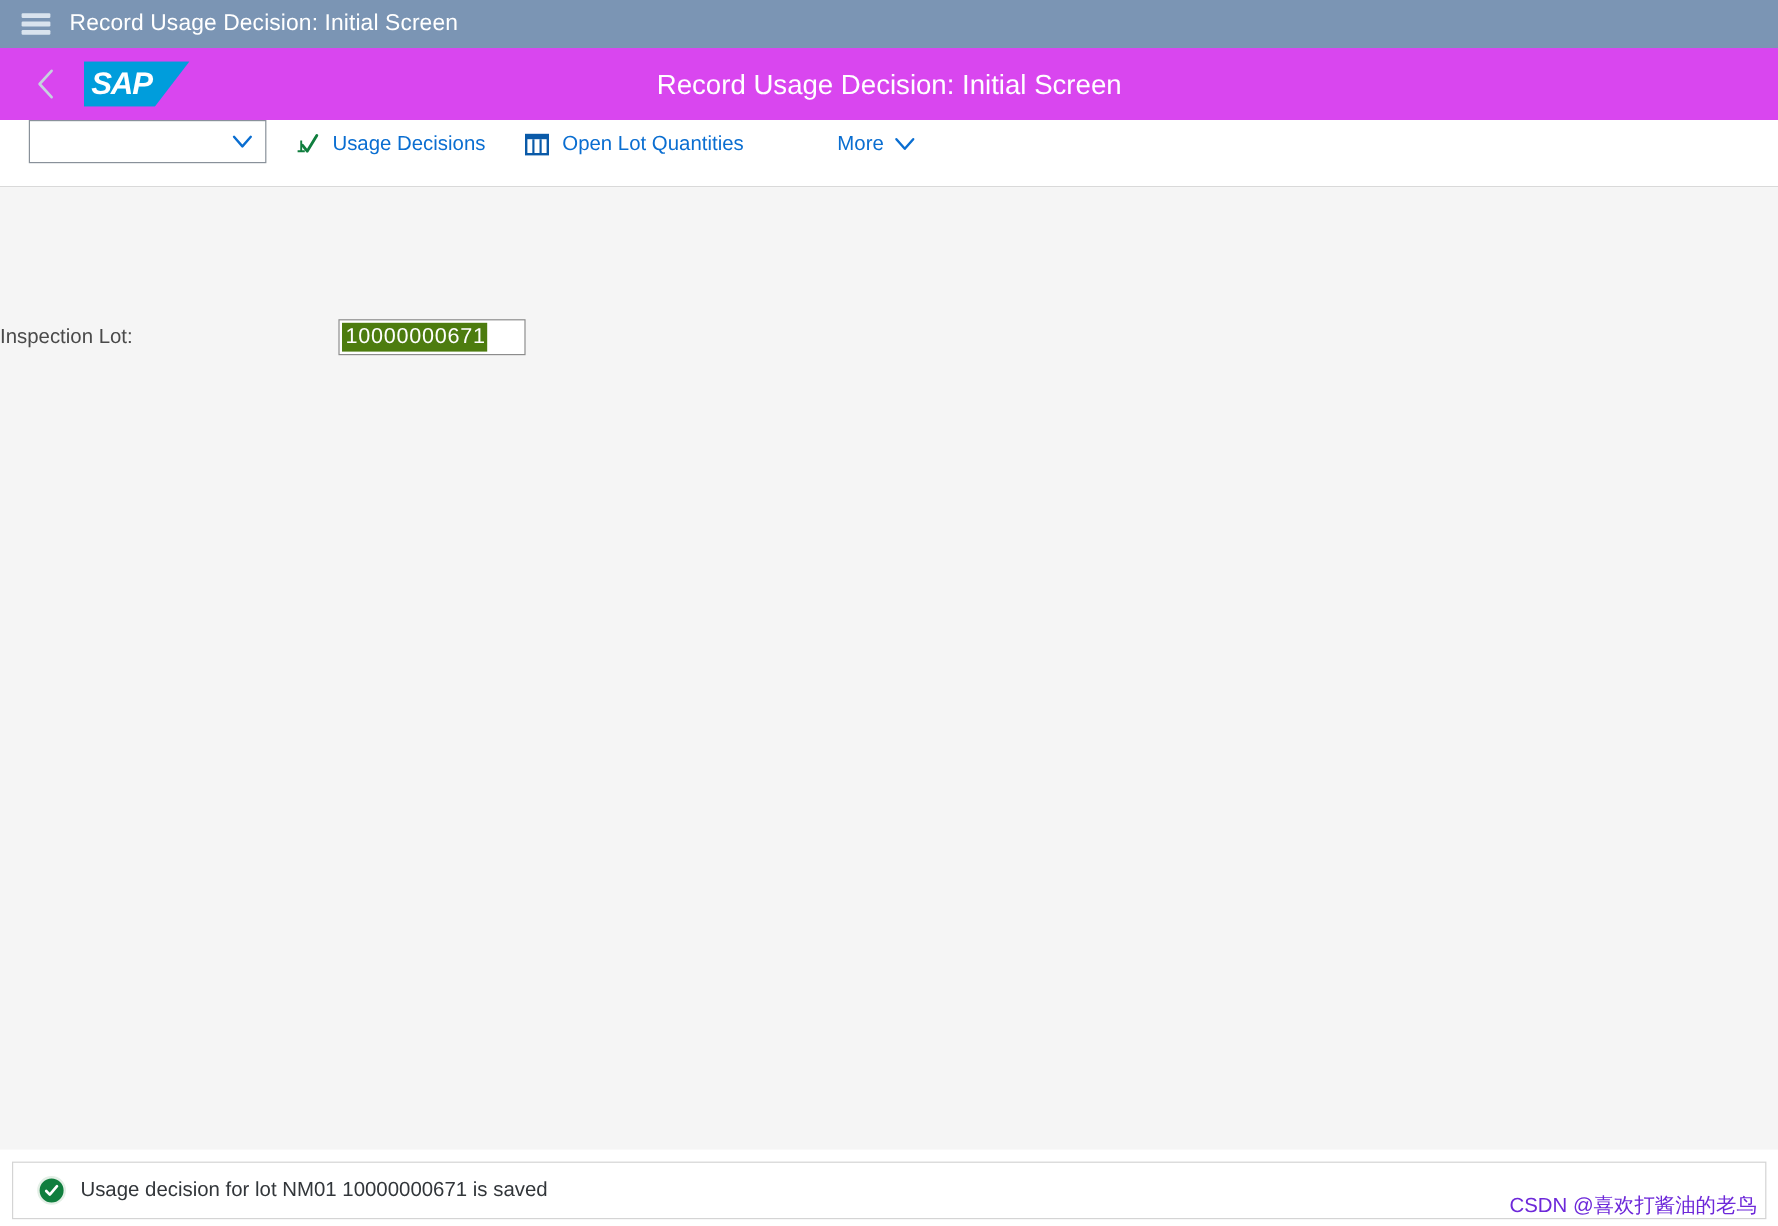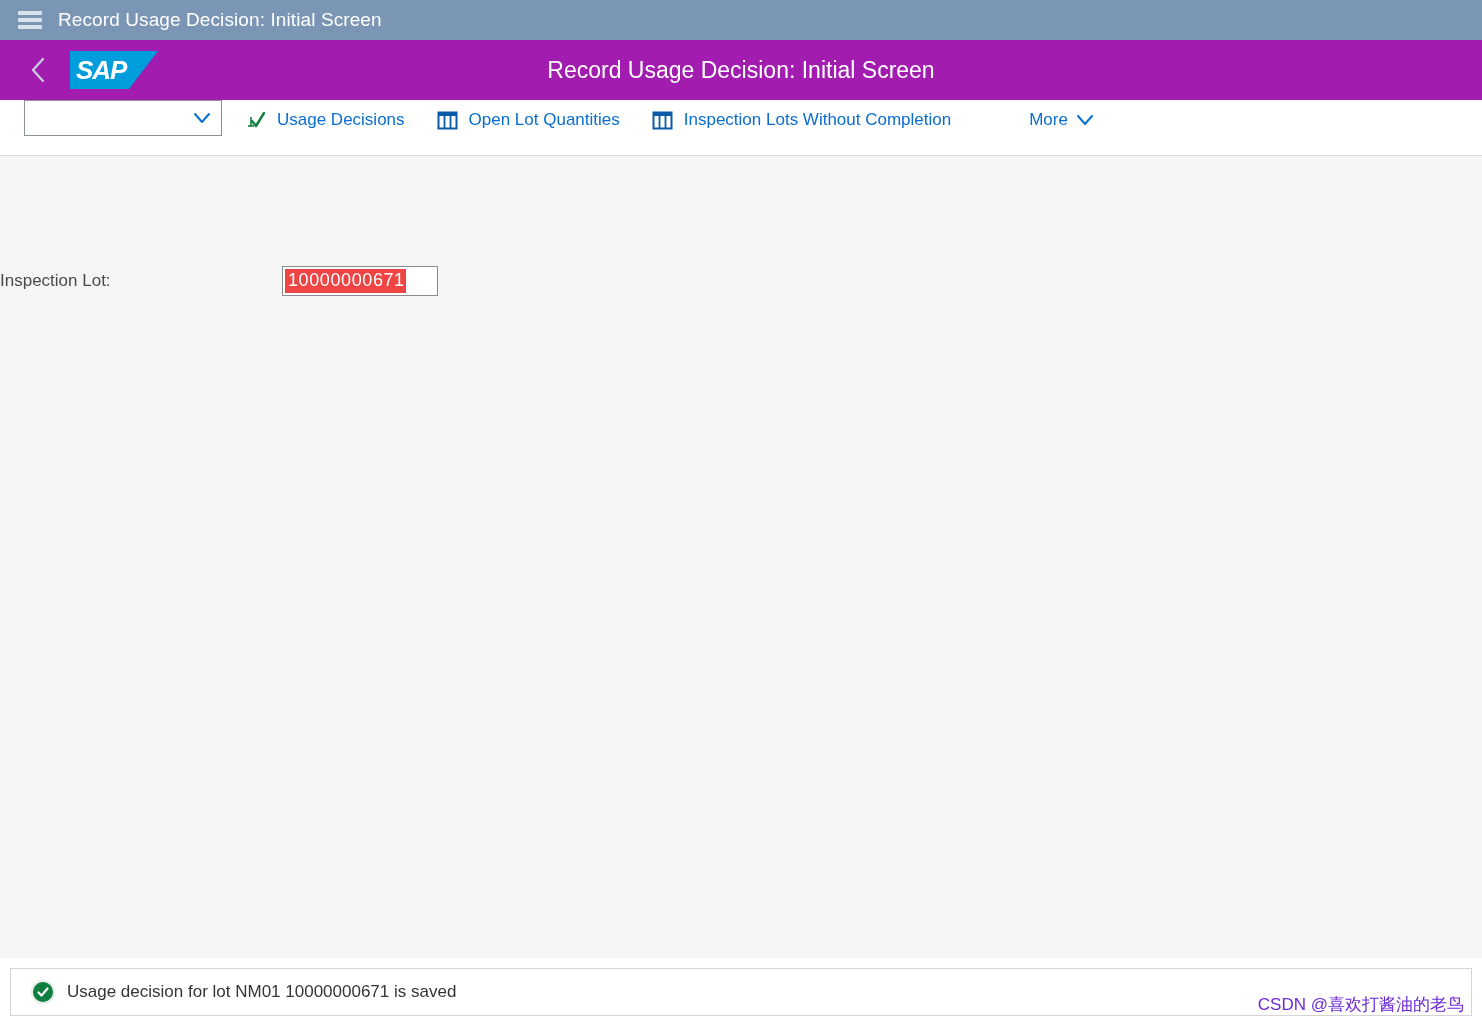--- a/index.html
+++ b/index.html
@@ -51,21 +51,21 @@
     font-size: 19px;
     letter-spacing: 0.1px;
     white-space: nowrap;
   }
 
   
   #sap-shell-bar {
     position: absolute;
     top: 40px; left: 0;
     width: 1482px; height: 60px;
-    background: #a21caf;
+    background: #d946ef;
     display: flex;
     align-items: center;
   }
   #back-button {
     width: 44px; height: 44px;
     margin-left: 16px;
     display: flex; align-items: center; justify-content: center;
     cursor: pointer;
   }
   #back-button svg { display: block; }
@@ -173,21 +173,21 @@
   }
   #lot-input {
     width: 156px; height: 30px;
     border: 1px solid #8c8c8c;
     background: #ffffff;
     display: flex; align-items: center;
     padding-left: 2px;
     cursor: text;
   }
   #lot-input .selected-text {
-    background: #ef4444;
+    background: #4d7c0f;
     color: #ffffff;
     font-size: 18px;
     letter-spacing: 0.6px;
     padding: 1px 1px 2px 3px;
     font-family: "Liberation Sans", sans-serif;
   }
 
   
   #message-strip {
     position: absolute;
@@ -275,31 +275,20 @@
         <rect x="1.5" y="2.5" width="18" height="16" fill="#ffffff" stroke="#0a5aa8" stroke-width="2"></rect>
         <rect x="1.5" y="2.5" width="18" height="3.5" fill="#0a5aa8"></rect>
         <line x1="7.5" y1="6" x2="7.5" y2="18.5" stroke="#0a5aa8" stroke-width="1.8"></line>
         <line x1="13.5" y1="6" x2="13.5" y2="18.5" stroke="#0a5aa8" stroke-width="1.8"></line>
       </svg>
     </span>
     <span class="tb-label">Open Lot Quantities</span>
   </div>
 
 
-  <div class="tb-item">
-    <span class="tb-icon">
-      <svg width="21" height="21" viewBox="0 0 21 21">
-        <rect x="1.5" y="2.5" width="18" height="16" fill="#ffffff" stroke="#0a5aa8" stroke-width="2"></rect>
-        <rect x="1.5" y="2.5" width="18" height="3.5" fill="#0a5aa8"></rect>
-        <line x1="7.5" y1="6" x2="7.5" y2="18.5" stroke="#0a5aa8" stroke-width="1.8"></line>
-        <line x1="13.5" y1="6" x2="13.5" y2="18.5" stroke="#0a5aa8" stroke-width="1.8"></line>
-      </svg>
-    </span>
-    <span class="tb-label">Inspection Lots Without Completion</span>
-  </div>
 
   <div class="tb-item" id="more-item">
     <span class="tb-label">More</span>
     <svg width="18" height="12" viewBox="0 0 18 12">
       <polyline points="2,2 9,10 16,2" fill="none" stroke="#0a6ed1" stroke-width="2" stroke-linecap="round" stroke-linejoin="round"></polyline>
     </svg>
   </div>
 </div>
 
 <div id="content">

